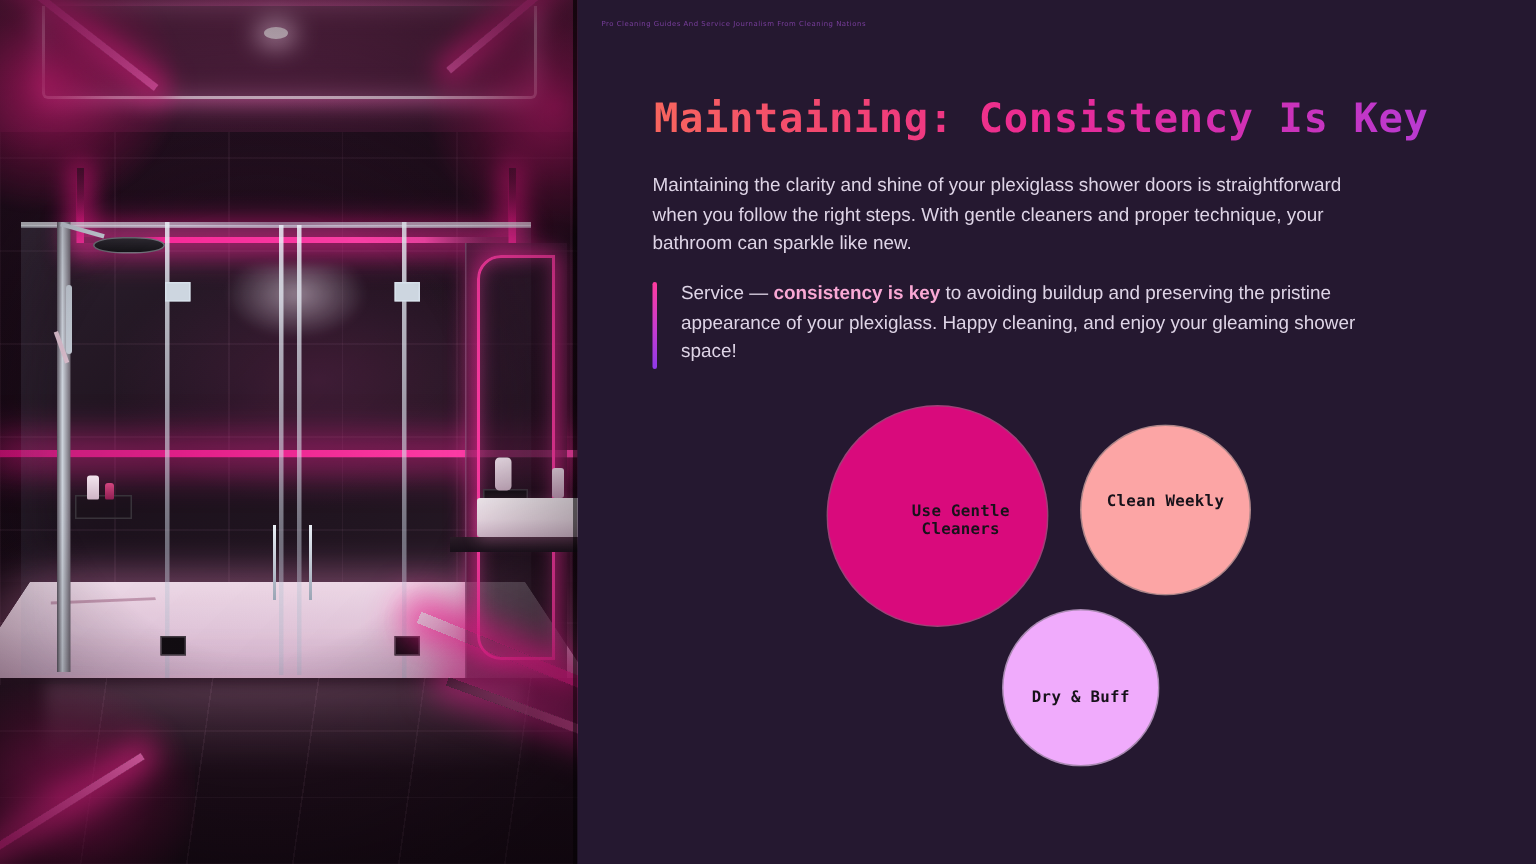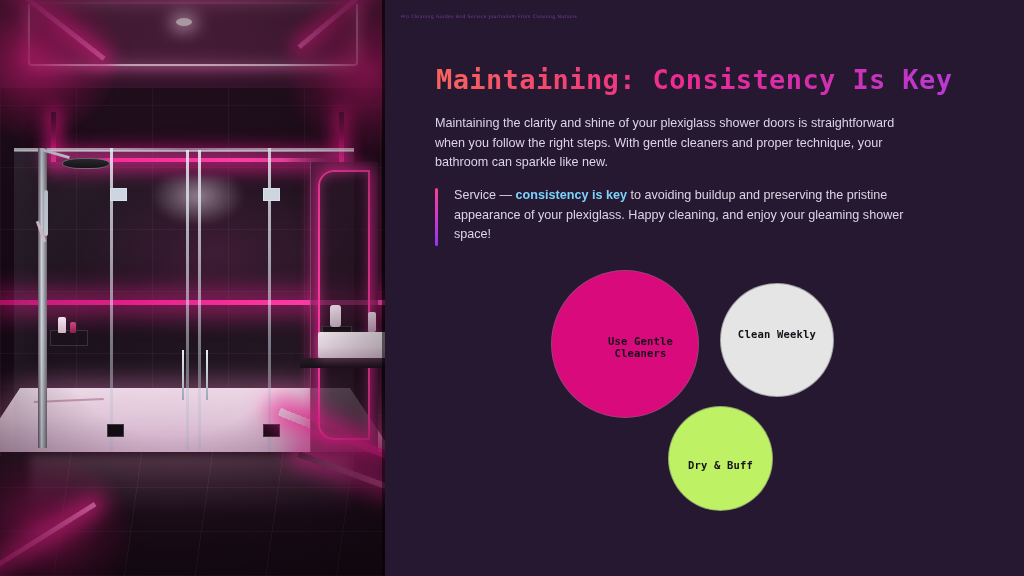--- a/index.html
+++ b/index.html
@@ -312,21 +312,21 @@
     position:absolute; left:50px; top:186px; width:487px;
     padding-left:19px;
     font-size:12.6px; line-height:19.6px;
     color:#ded4e6;
   }
   .quote-bar {
     position:absolute; left:0; top:2px; width:3px; height:58px;
     background:linear-gradient(180deg,#ff3c9e 0%, #c63bd0 55%, #8d3ae8 100%);
     border-radius:2px;
   }
-  .quote b { font-weight:bold; color:#7dd3fc; }
+  .quote b { font-weight:bold; color:#f9a8d4; }
 
   .circles {
     position:absolute; left:0; top:0; width:639px; height:576px;
     pointer-events:none;
   }
   .bubble {
     position:absolute;
     border-radius:50%;
     display:flex; align-items:center; justify-content:center;
     pointer-events:auto;
@@ -416,22 +416,22 @@
 
     <div class="quote">
       <div class="quote-bar"></div>
       <span>Service — </span><b>consistency is key</b><span> to avoiding buildup and preserving the pristine appearance of your plexiglass. Happy cleaning, and enjoy your gleaming shower space!</span>
     </div>
 
     <div class="circles">
       <div class="bubble" id="b1" style="background: rgb(217, 10, 124);">
         <span>Use Gentle Cleaners</span>
       </div>
-      <div class="bubble" id="b2" style="background: #e5e5e5;">
+      <div class="bubble" id="b2" style="background: #fca5a5;">
         <span>Clean Weekly</span>
       </div>
-      <div class="bubble" id="b3" style="background: #bef264;">
+      <div class="bubble" id="b3" style="background: #f0abfc;">
         <span>Dry &amp; Buff</span>
       </div>
     </div>
 
   </div>
 </div>
 
 </body></html>

